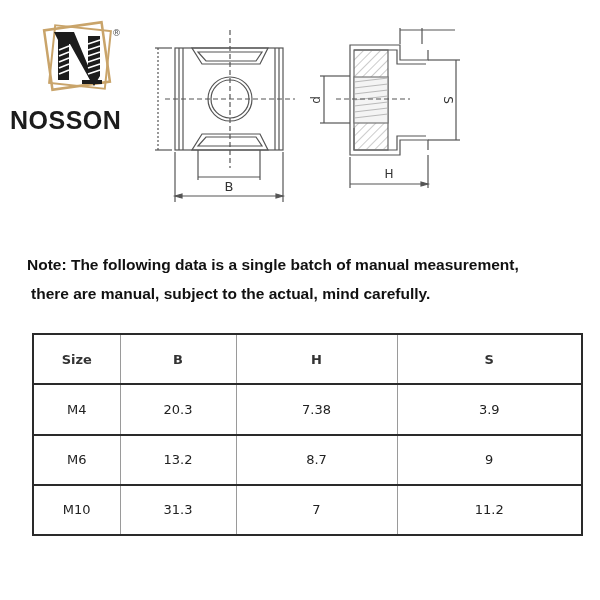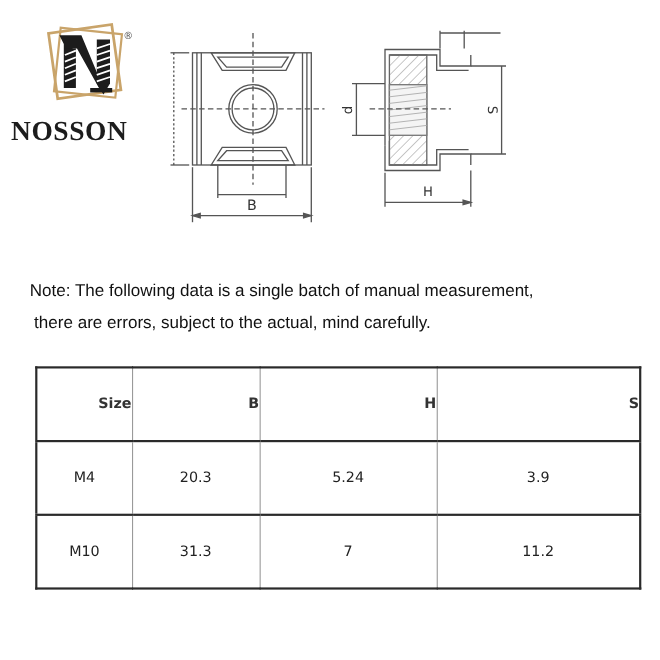--- a/index.html
+++ b/index.html
@@ -1,35 +1,35 @@
 <!DOCTYPE html>
 <html><head>
 <meta charset="utf-8">
 <style>
   html, body { margin: 0; padding: 0; background: #ffffff; }
   body { width: 600px; height: 600px; position: relative; overflow: hidden;
          font-family: "DejaVu Sans", "Liberation Sans", sans-serif; color: #1a1a1a; }
   .logo { position: absolute; left: 4px; top: 14px; width: 156px; height: 112px; }
-  .logo-word { position: absolute; left: 6px; top: 92px; font-family: Liberation Serif, serif;
+  .logo-word { position: absolute; left: 6px; top: 92px; font-family: Liberation Sans, sans-serif;
                font-weight: bold; font-size: 25px; letter-spacing: 0.5px; color: #1c1c1c;
                transform: scaleX(1.0); }
   .reg { position: absolute; left: 108px; top: 14px; font-size: 9px; color: #555; }
   .drawing { position: absolute; }
-  .note { position: absolute; left: 27px; top: 250px; width: 570px; font-weight: normal;
+  .note { position: absolute; left: 27px; top: 250px; width: 570px; font-weight: bold;
           font-size: 15.5px; line-height: 29px; color: #111; font-family: "Liberation Sans", sans-serif; }
   .note .l2 { padding-left: 4px; }
   table.spec { position: absolute; left: 32px; top: 333px; width: 551px; height: 203px;
                border-collapse: collapse; border: 2px solid #2a2a2a; }
   table.spec td, table.spec th { border-top: 2px solid #2a2a2a; border-left: 1px solid #9a9a9a;
                text-align: center; padding: 0; font-size: 13px; font-weight: normal; color: #222;
                font-family: "DejaVu Sans", sans-serif; }
   table.spec th { font-size: 13px; font-weight: bold; color: #333; }
   table.spec th.size-h { font-weight: bold; }
   table.spec td:first-child, table.spec th:first-child { border-left: none; }
-  table.spec tr:first-child th { border-top: none; text-align: right; }
+  table.spec tr:first-child th { border-top: none; }
   table.spec tr { height: 33.6px; }
 </style>
 </head>
 <body>
 
 <div class="logo">
   <svg width="156" height="90" viewBox="0 0 156 90" style="position:absolute;left:0;top:0">
 
     <rect x="44" y="12" width="58" height="60" fill="none" stroke="#c9a46a" stroke-width="2.5" transform="rotate(-8 73 42)"></rect>
     <rect x="48" y="14" width="56" height="58" fill="none" stroke="#c9a46a" stroke-width="2" transform="rotate(6 76 43)"></rect>
@@ -141,42 +141,48 @@
       <line x1="0" y1="0" x2="0" y2="6" stroke="#999" stroke-width="1"></line>
     </pattern>
   </defs>
   <text x="16" y="84" font-size="12" fill="#333" text-anchor="middle" transform="rotate(-90 16 80)" font-family="DejaVu Sans, sans-serif">d</text>
   <text x="148" y="84" font-size="12" fill="#333" text-anchor="middle" transform="rotate(90 148 80)" font-family="DejaVu Sans, sans-serif">S</text>
   <text x="89" y="158" font-size="12" fill="#333" text-anchor="middle" font-family="DejaVu Sans, sans-serif">H</text>
 </svg>
 
 <div class="note">
   <div>Note: The following data is a single batch of manual measurement,</div>
-  <div class="l2">there are errors, subject to the actual, mind carefully.</div>
+  <div class="l2">there are manual, subject to the actual, mind carefully.</div>
 </div>
 
 <table class="spec">
   <colgroup>
     <col style="width:87px">
       <col style="width:116px">
       <col style="width:161px">
       <col>
   </colgroup>
   <tbody>
       <tr>
     <th class="size-h">Size</th>
     <th>B</th>
     <th>H</th>
     <th>S</th>
   </tr>
   <tr>
     <td>M4</td>
     <td>20.3</td>
-    <td>5.24</td>
+    <td>7.38</td>
     <td>3.9</td>
+  </tr>
+  <tr>
+    <td>M6</td>
+    <td>13.2</td>
+    <td>8.7</td>
+    <td>9</td>
   </tr>
   <tr>
     <td>M10</td>
     <td>31.3</td>
     <td>7</td>
     <td>11.2</td>
   </tr>
 </tbody>
   </table>
 

